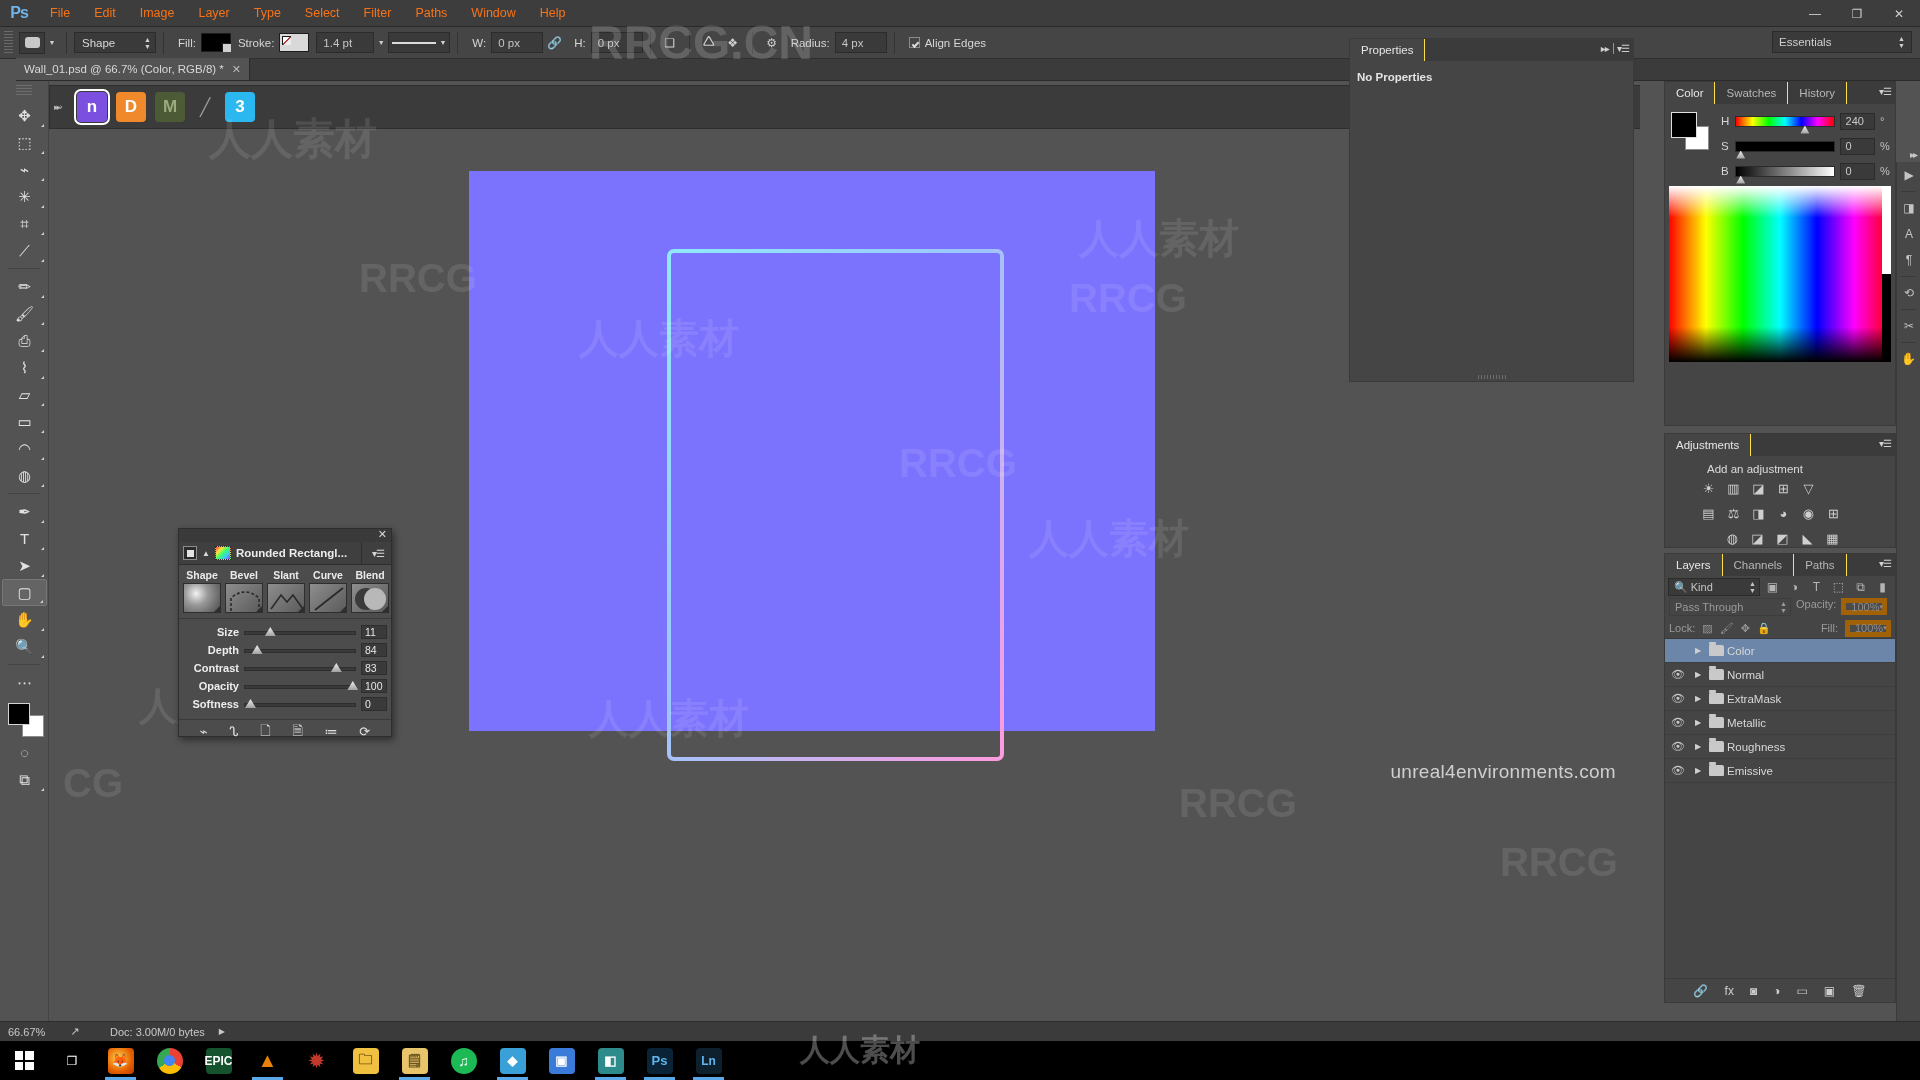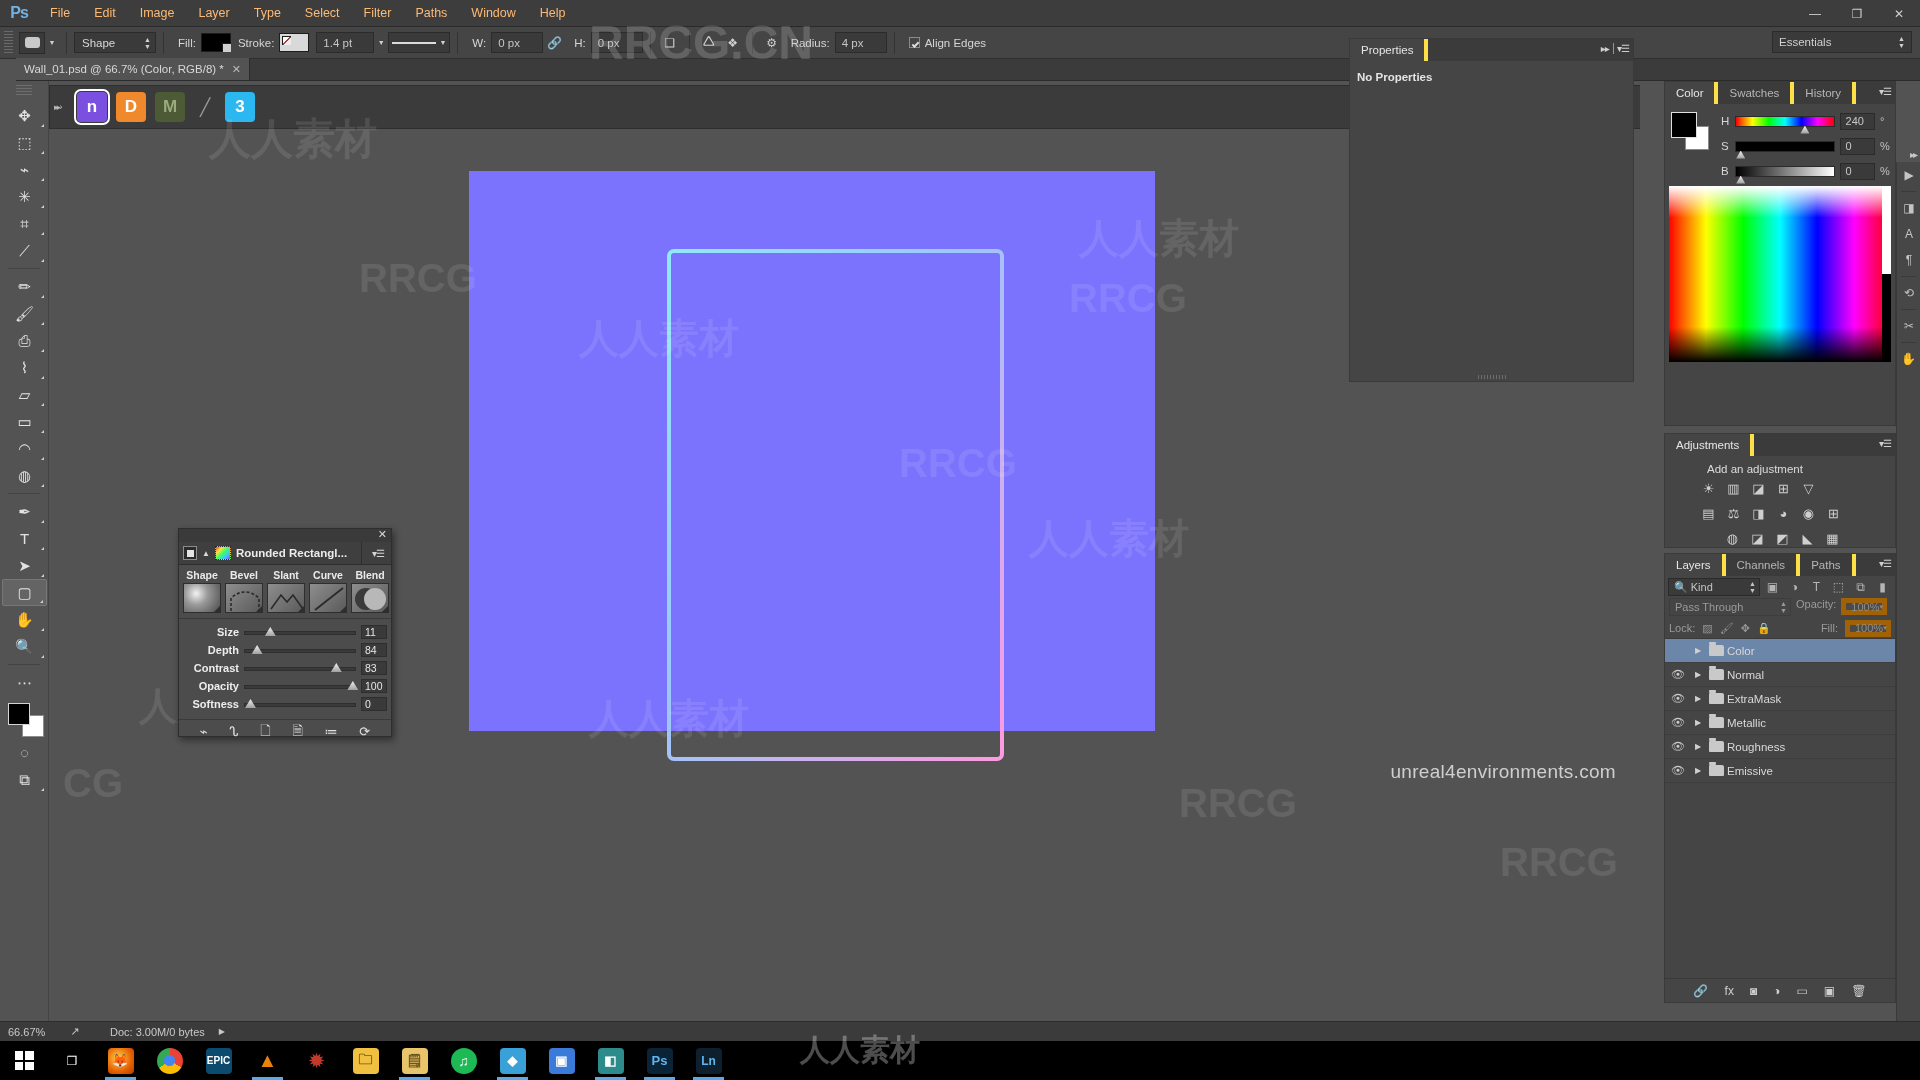--- a/index.html
+++ b/index.html
@@ -16,21 +16,21 @@
   
   .menubar {
     position:absolute; left:0; top:0; width:1920px; height:27px;
     background:#3d3d3d; display:flex; align-items:center;
     border-bottom:1px solid #2a2a2a;
   }
   .ps-logo {
     width:38px; height:27px; display:flex; align-items:center; justify-content:center;
     color:#6fb3e8; font-size:16px; font-weight:bold; letter-spacing:-1px;
   }
-  .menu-item { padding:0 12px; height:27px; line-height:27px; font-size:12.5px; color:#fdba74; cursor:default;}
+  .menu-item { padding:0 12px; height:27px; line-height:27px; font-size:12.5px; color:#f97316; cursor:default;}
   .win-ctrls { position:absolute; right:0; top:0; height:27px; display:flex; }
   .win-btn { width:42px; height:27px; display:flex;align-items:center;justify-content:center;color:#cfcfcf;font-size:12px;}
 
   
   .optionsbar {
     position:absolute; left:0; top:27px; width:1920px; height:32px;
     background:#454545; display:flex; align-items:center; gap:0px;
     border-bottom:1px solid #2f2f2f; padding-left:4px;
   }
   .opt-grip { width:9px; height:24px;
@@ -107,21 +107,21 @@
      color:#9a9a9a;font-size:17px;}
   .doc-img{position:absolute;left:420px;top:90px;width:686px;height:560px;
      background:#7b72fd;box-shadow:0 0 0 0 #000;}
   .doc-rect{position:absolute;left:198px;top:78px;width:337px;height:512px;}
 
   
   .rightdock{position:absolute;right:0;top:81px;width:280px;height:940px;background:#535353;}
   .panel{background:#454545;border:1px solid #3a3a3a;}
   .panel-tabs{height:22px;background:#3b3b3b;display:flex;align-items:stretch;position:relative;}
   .ptab{padding:0 11px;display:flex;align-items:center;font-size:11.5px;color:#b6b6b6;
-     border-right:4px solid #fde047;}
+     border-right:1px solid #fde047;}
   .ptab.active{background:#454545;color:#e6e6e6;}
   .pmenu{position:absolute;right:4px;top:4px;color:#cfcfcf;font-size:10px;letter-spacing:-1px;}
 
   
   .colorpanel{position:absolute;right:24px;top:0px;width:232px;height:345px;}
   .cp-body{padding:6px 4px 0 4px;position:relative;height:100px;}
   .cp-sw{position:absolute;left:6px;top:8px;width:38px;height:38px;}
   .cp-sw .f{position:absolute;left:0;top:0;width:26px;height:26px;background:#000;border:1px solid #e0e0e0;}
   .cp-sw .b{position:absolute;left:14px;top:14px;width:24px;height:24px;background:#fff;border:1px solid #8a8a8a;}
   .cp-row{display:flex;align-items:center;height:22px;margin-left:52px;margin-bottom:3px;gap:5px;}
@@ -733,21 +733,21 @@
     <div class="tb-task">❐</div>
     <div class="tb-app run">
         <span class="ic" style="background:radial-gradient(circle at 40% 40%,#ffd24a,#e66000 60%,#b33a00)">🦊</span>
       </div>
     <div class="tb-app">
         <span class="ic" style="background:conic-gradient(#ea4335 0 33%,#fbbc05 33% 66%,#34a853 66% 100%);border-radius:50%">
           <span style="width:11px;height:11px;border-radius:50%;background:#4285f4;display:block"></span>
         </span>
       </div>
     <div class="tb-app">
-        <span class="ic" style="background:#0c4a6e;font-size:10px">EPIC</span>
+        <span class="ic" style="background:#14532d;font-size:12px">EPIC</span>
       </div>
     <div class="tb-app run">
         <span class="ic" style="background:transparent;color:#e8820c;font-size:20px">▲</span>
       </div>
     <div class="tb-app">
         <span class="ic" style="background:transparent;color:#c0392b;font-size:18px">✹</span>
       </div>
     <div class="tb-app">
         <span class="ic" style="background:#f0c040;color:#7a5a10;font-size:14px">🗀</span>
       </div>

